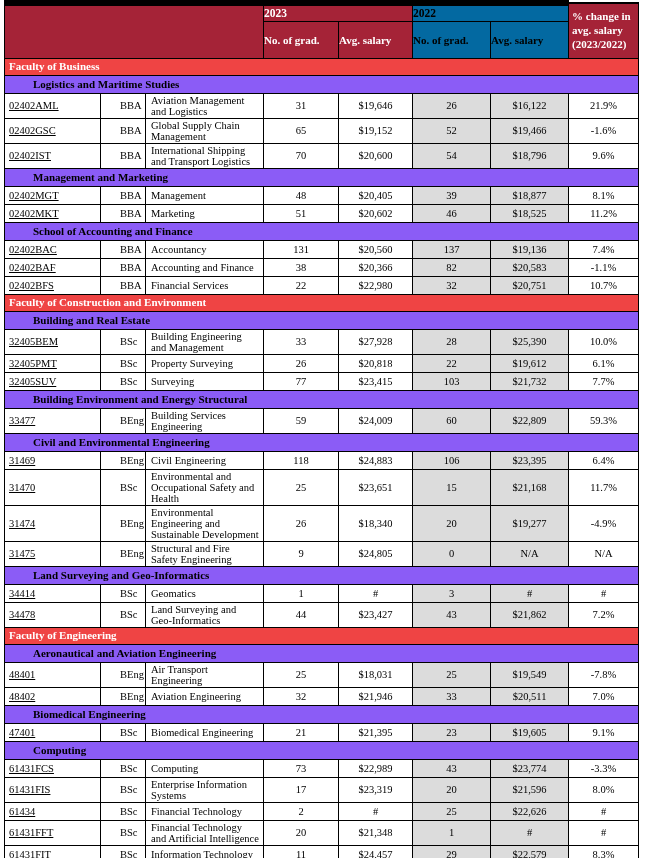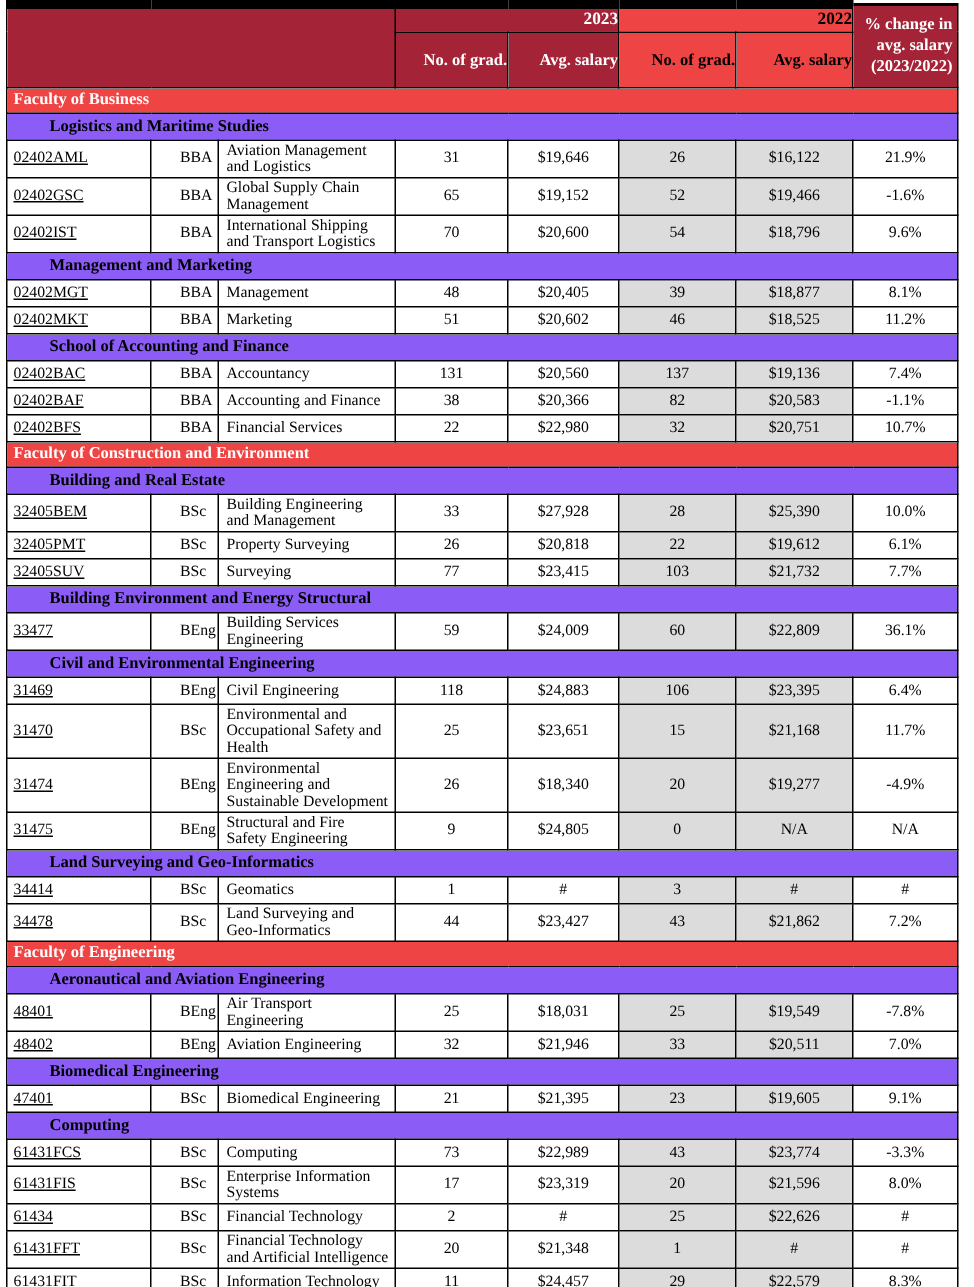--- a/index.html
+++ b/index.html
@@ -20,23 +20,23 @@
     border-collapse: collapse;
     table-layout: fixed;
     width: 634px;
   }
   .report th, .report td {
     border: 1px solid #000;
     vertical-align: middle;
     overflow: hidden;
   }
   
-  thead th { font-weight: bold; text-align: right; }
+  thead th { font-weight: bold; text-align: left; }
   .hdr-red   { background: #A52337; color: #fff; }
-  .hdr-light { background: #ef4444; color: #000; }
+  .hdr-light { background: #0369a1; color: #000; }
   .year-row th { height: 18px; font-size: 11.5px; border-top: 6px solid #000; }
   .sub-row th  { height: 37px; font-size: 11px; }
   th.pct-hdr {
     border-top: 2px solid #000;
     font-size: 11px;
     line-height: 1.25;
     padding: 2px 3px;
     margin-left: 20px;
   }
   
@@ -226,21 +226,21 @@
           <td colspan="8">Building Environment and Energy Structural</td>
         </tr>
         <tr class="program-row">
           <td class="c-code">33477</td>
           <td class="c-award">BEng</td>
           <td class="c-prog">Building Services Engineering</td>
           <td class="c-num">59</td>
           <td class="c-num">$24,009</td>
           <td class="c-num g22">60</td>
           <td class="c-num g22">$22,809</td>
-          <td class="c-num">36.1%</td>
+          <td class="c-num">59.3%</td>
         </tr>
         <tr class="group-row">
           <td colspan="8">Civil and Environmental Engineering</td>
         </tr>
         <tr class="program-row">
           <td class="c-code">31469</td>
           <td class="c-award">BEng</td>
           <td class="c-prog">Civil Engineering</td>
           <td class="c-num">118</td>
           <td class="c-num">$24,883</td>

